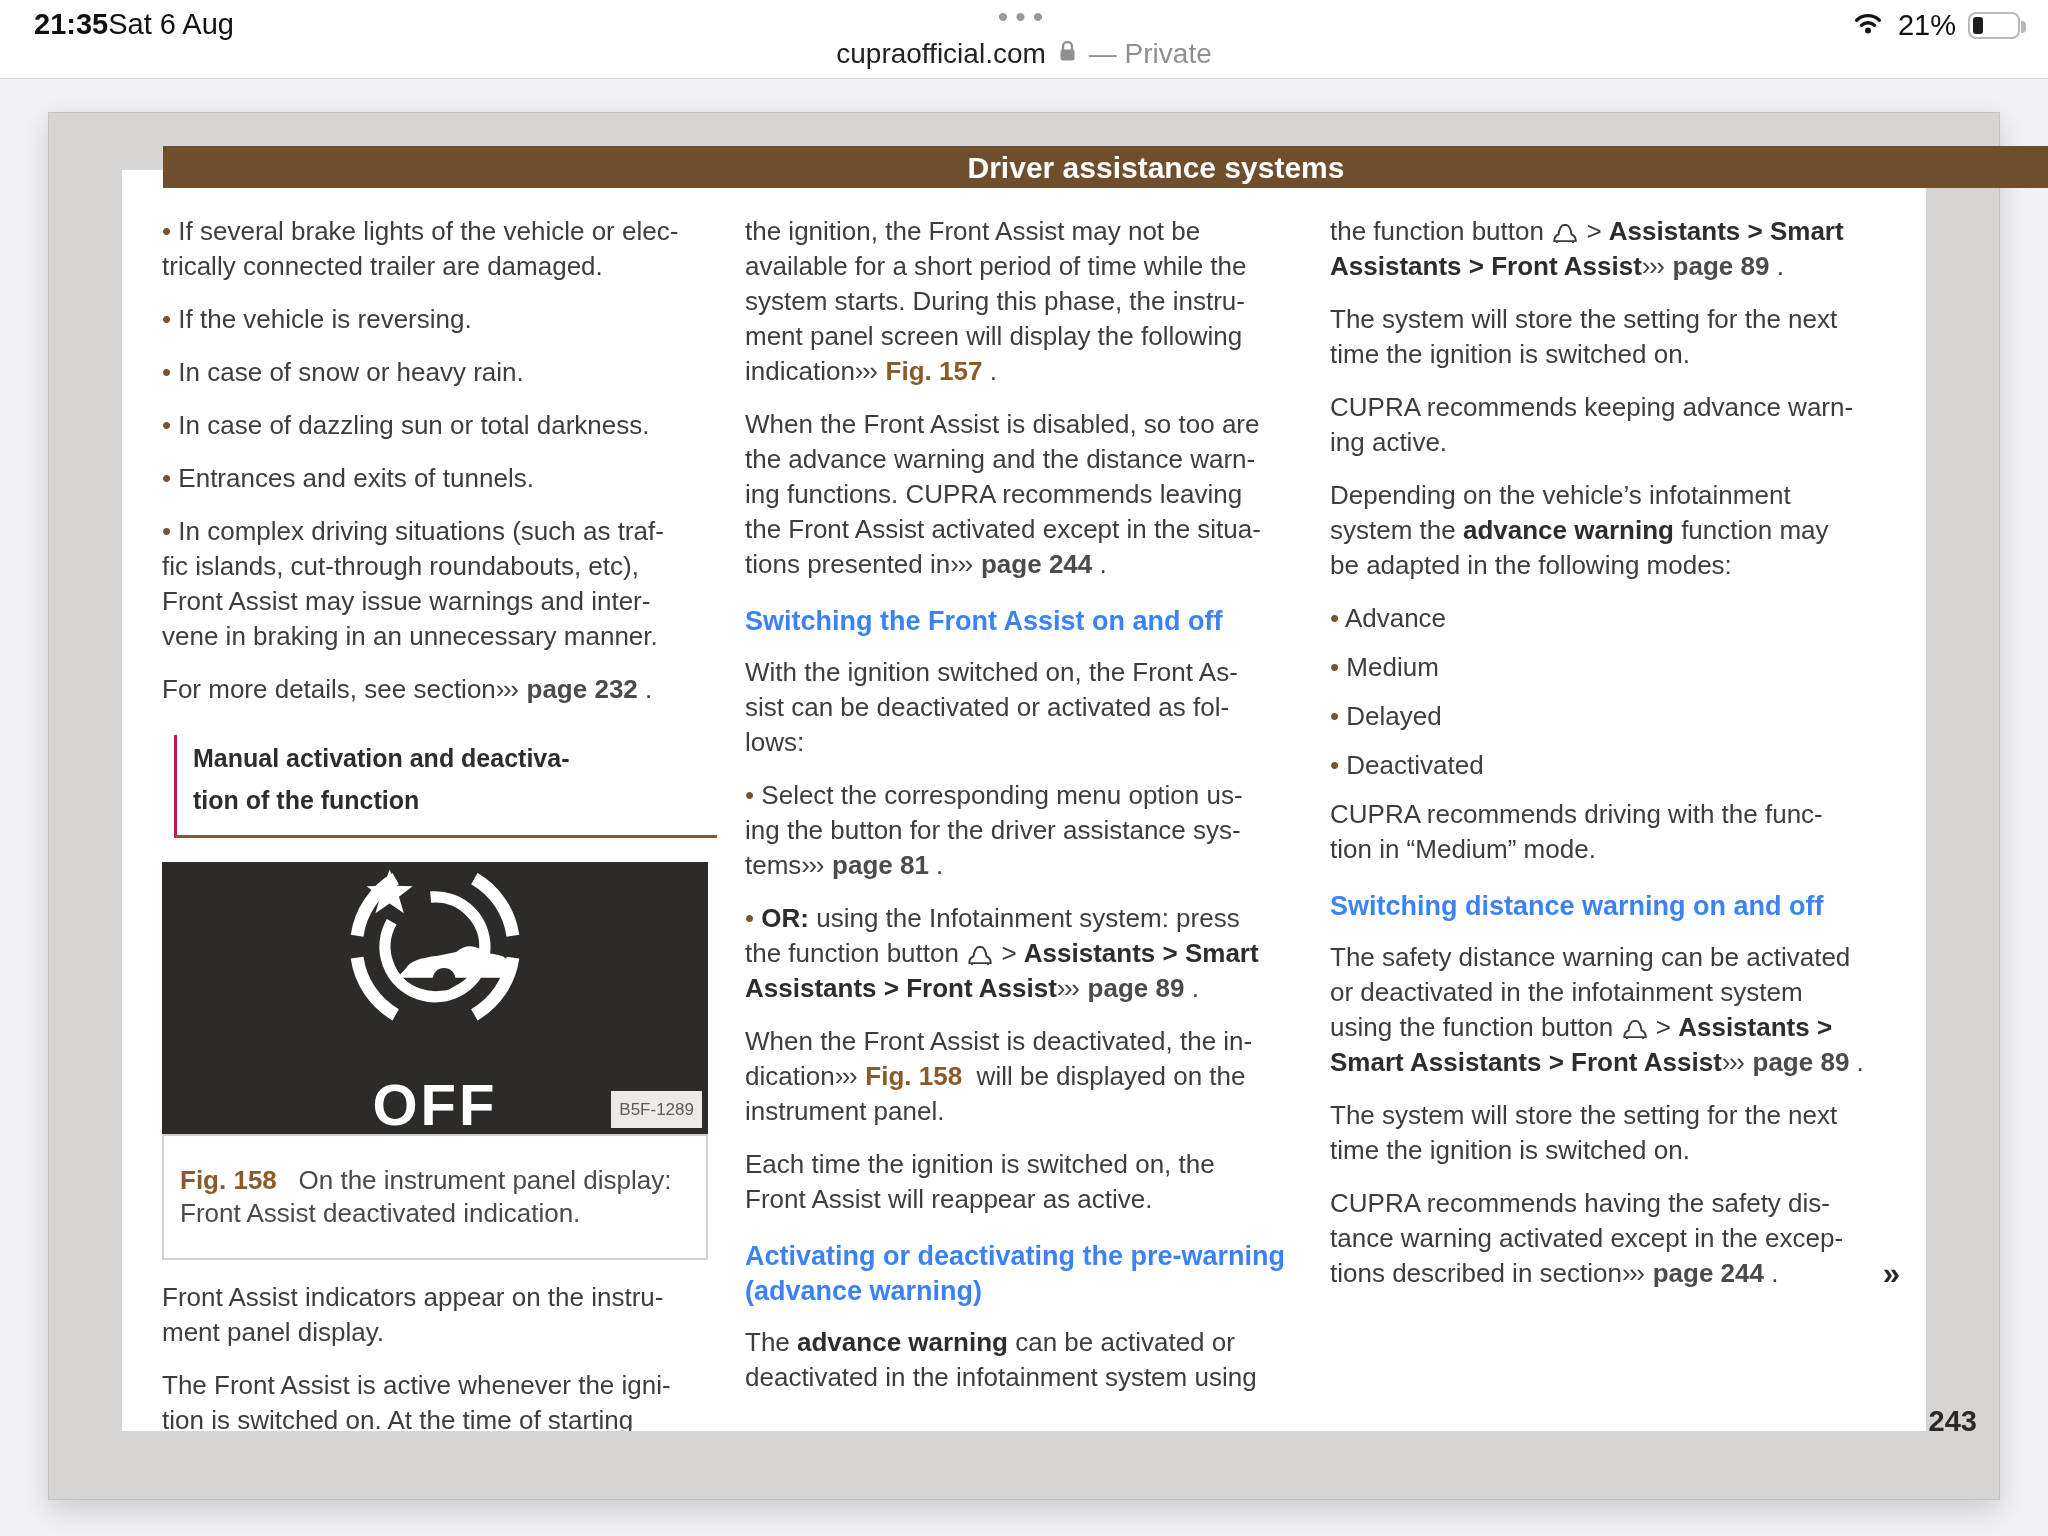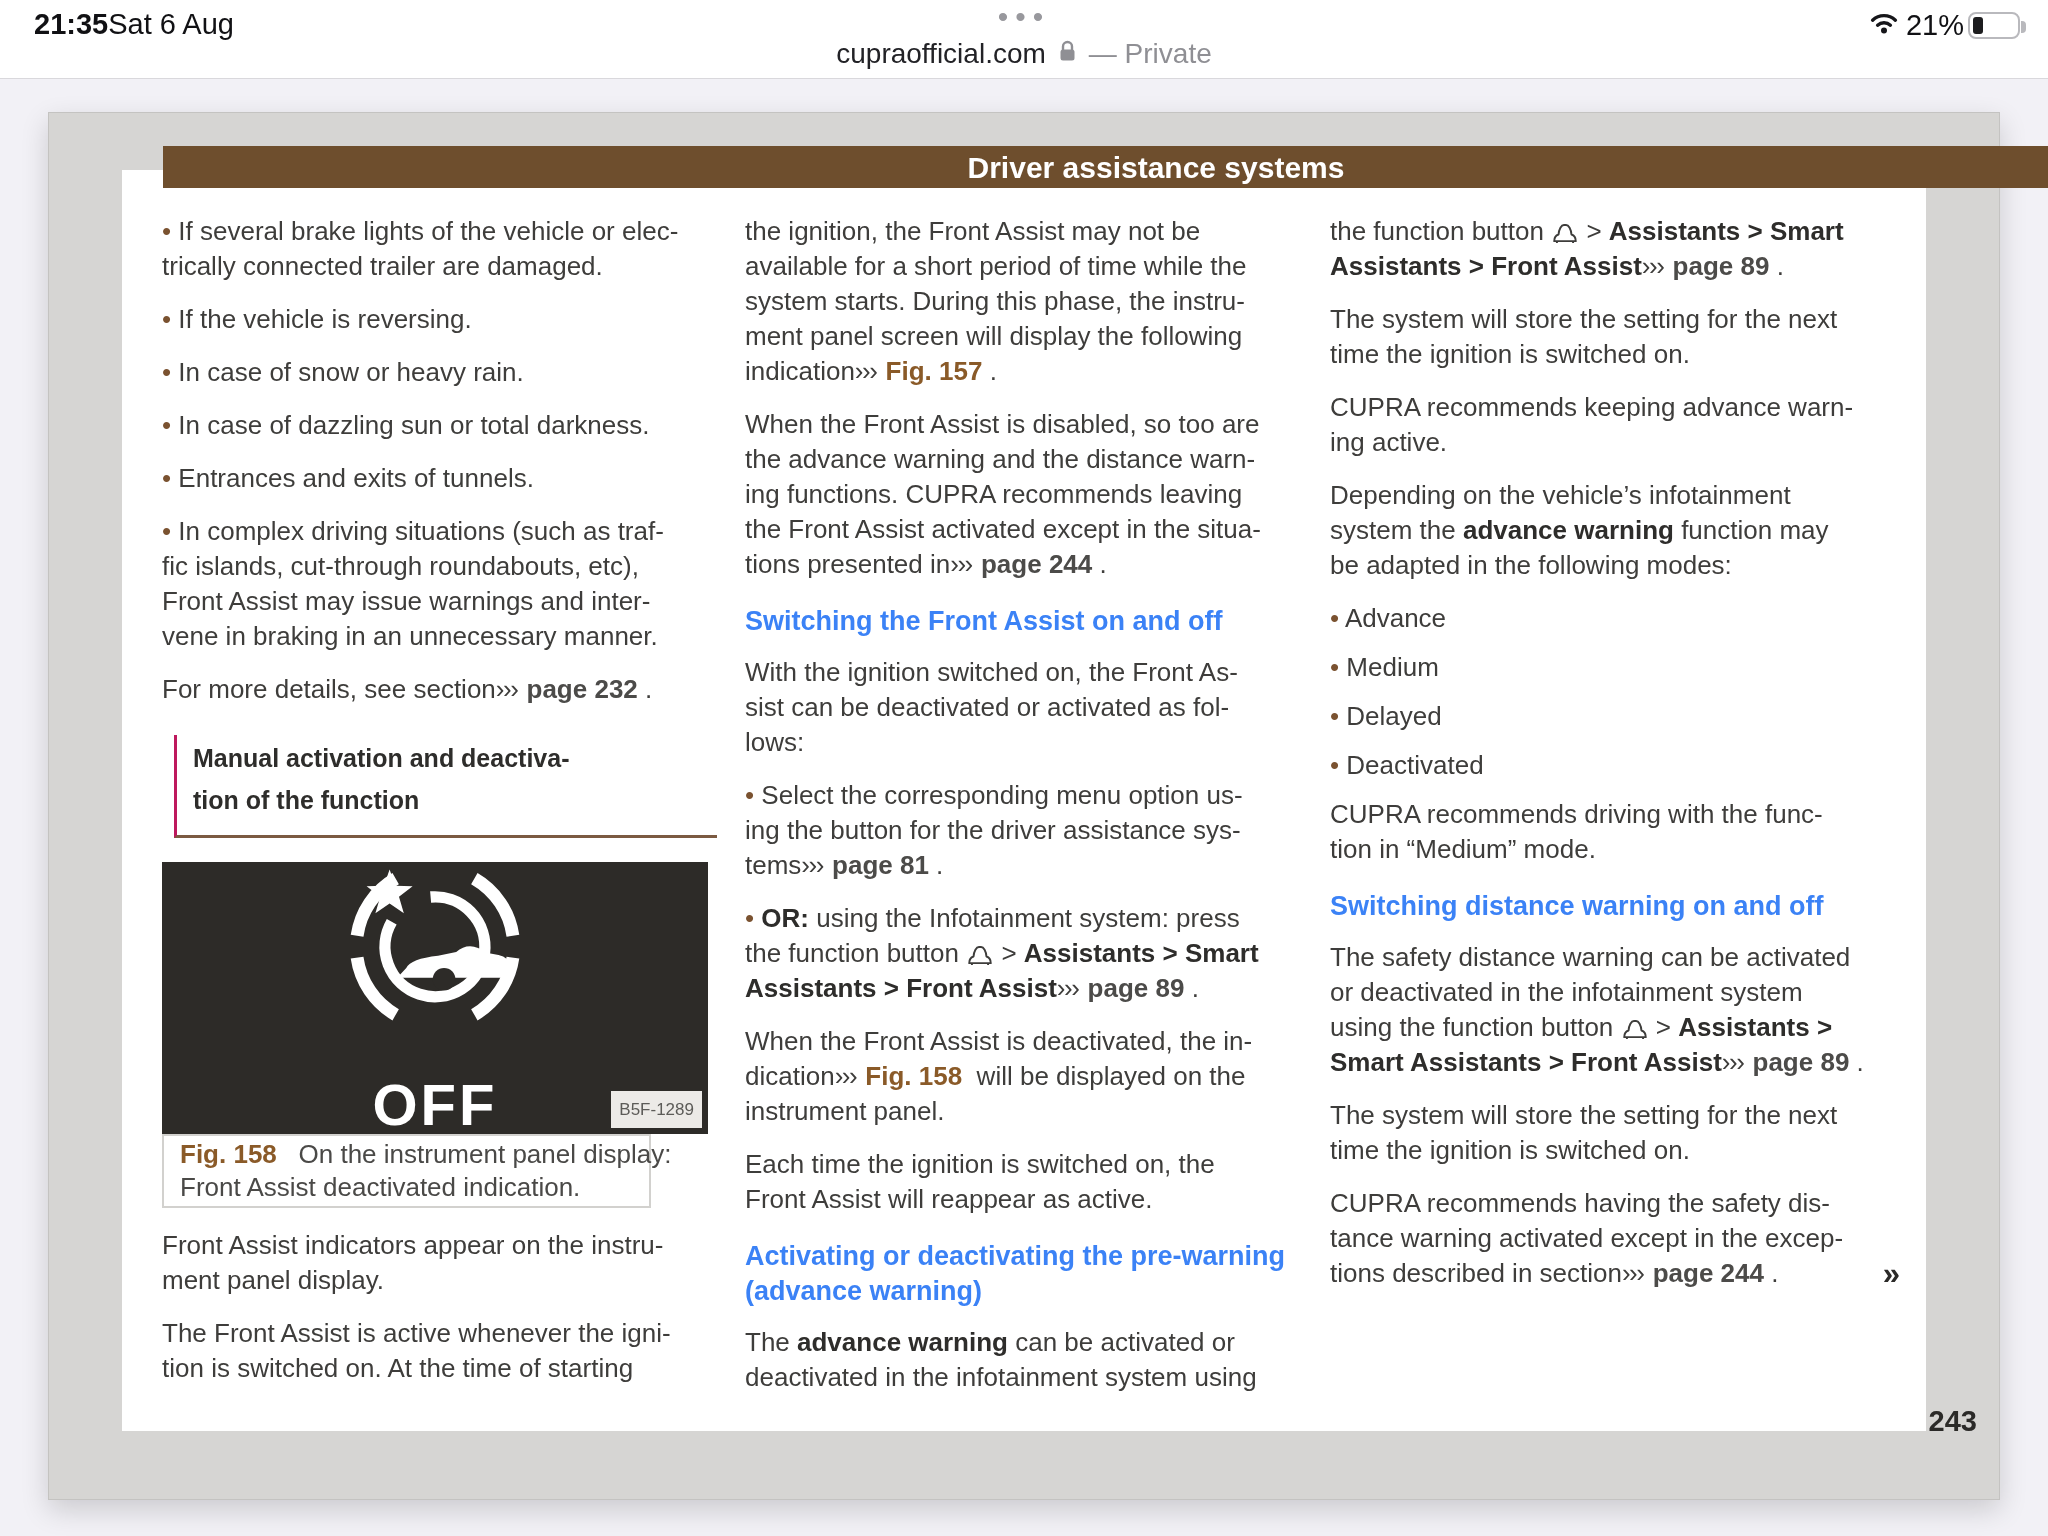--- a/index.html
+++ b/index.html
@@ -12,21 +12,21 @@
   .chrome{position:absolute;top:0;left:0;width:2048px;height:78px;background:#ffffff;
           border-bottom:1px solid #d9d8dc;z-index:5;}
   .chrome-left{position:absolute;left:34px;top:8px;display:flex;align-items:baseline;
                font-size:29px;color:#111114;}
   .chrome-left .time{font-weight:600;}
   .tab-dots{position:absolute;top:2px;left:50%;transform:translateX(-50%);
             color:#98989d;font-size:30px;letter-spacing:7px;line-height:30px;}
   .url-row{position:absolute;top:38px;left:0;width:100%;display:flex;justify-content:center;
            align-items:center;gap:12px;font-size:28px;color:#222226;}
   .url-row .privacy{color:#8f8f94;}
-  .chrome-right{position:absolute;right:28px;top:8px;display:flex;align-items:center;gap:4px;
+  .chrome-right{position:absolute;right:28px;top:8px;display:flex;align-items:center;gap:12px;
                 font-size:29px;color:#111114;}
   .batt{position:relative;width:52px;height:27px;border:2.5px solid #b9b9bd;border-radius:8px;
         display:inline-block;box-sizing:border-box;}
   .batt-fill{position:absolute;left:3px;top:3px;bottom:3px;width:10px;background:#1d1d1f;border-radius:3px;}
   .batt-nub{position:absolute;right:-8px;top:7px;width:5px;height:12px;background:#b9b9bd;
             border-radius:0 4px 4px 0;}
   
   .viewer{position:absolute;top:79px;left:0;right:0;bottom:0;background:#f2f1f6;}
   .pagebg{position:absolute;left:48px;top:33px;width:1952px;height:1388px;background:#d6d5d3;
           border:1px solid #c4c3c1;box-shadow:0 10px 26px rgba(0,0,0,.16);box-sizing:border-box;}
@@ -50,21 +50,21 @@
   .ch{letter-spacing:-1.5px;margin-right:2px;}
   .rel{position:relative;}
   .cont{position:absolute;right:-6px;bottom:0;font-weight:700;color:#2b2a28;font-size:31px;letter-spacing:-2px;}
   .car-ico svg{vertical-align:-4px;}
   
   .figure{position:relative;width:546px;height:272px;background:#2d2b28;margin:0;
           display:flex;flex-direction:column;align-items:center;justify-content:flex-start;gap:44px;}
   .off{color:#ffffff;font-weight:700;font-size:58px;letter-spacing:3px;line-height:1;margin-top:-4px;}
   .figcode{position:absolute;right:6px;bottom:6px;background:#eceae7;color:#5c5b58;
            font-size:17px;padding:1px 8px;}
-  .figcap{border:2px solid #d2d1ce;width:489px;box-sizing:border-box;padding:2px 16px;
+  .figcap{border:2px solid #d2d1ce;width:546px;box-sizing:border-box;padding:28px 16px;
           font-size:26px;line-height:33px;color:#4a4947;white-space:pre;margin-bottom:20px;}
   .figlabel{font-weight:700;color:#8a5a28;}
 </style>
 </head>
 <body>
 
 <header class="chrome">
   <div class="chrome-left">
     <span class="time">21:35</span>
     <span class="date">Sat 6 Aug</span>

